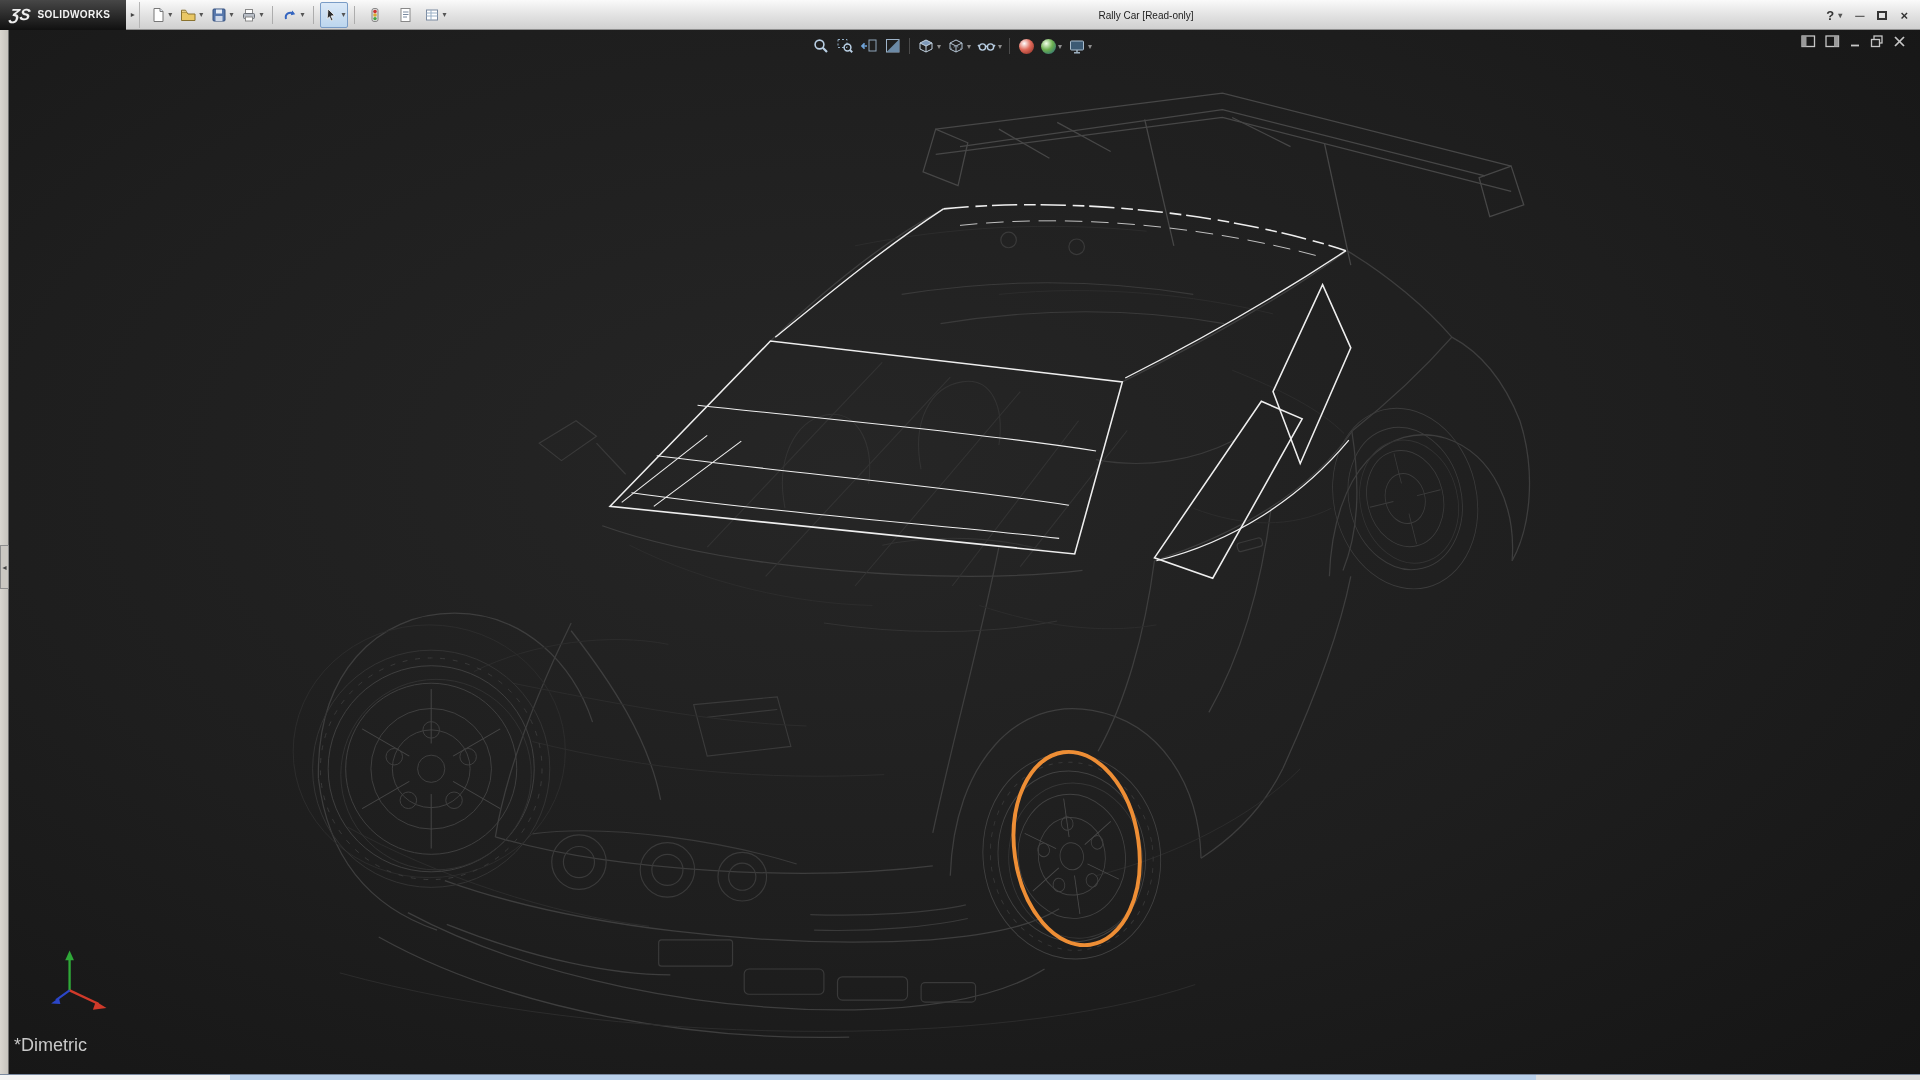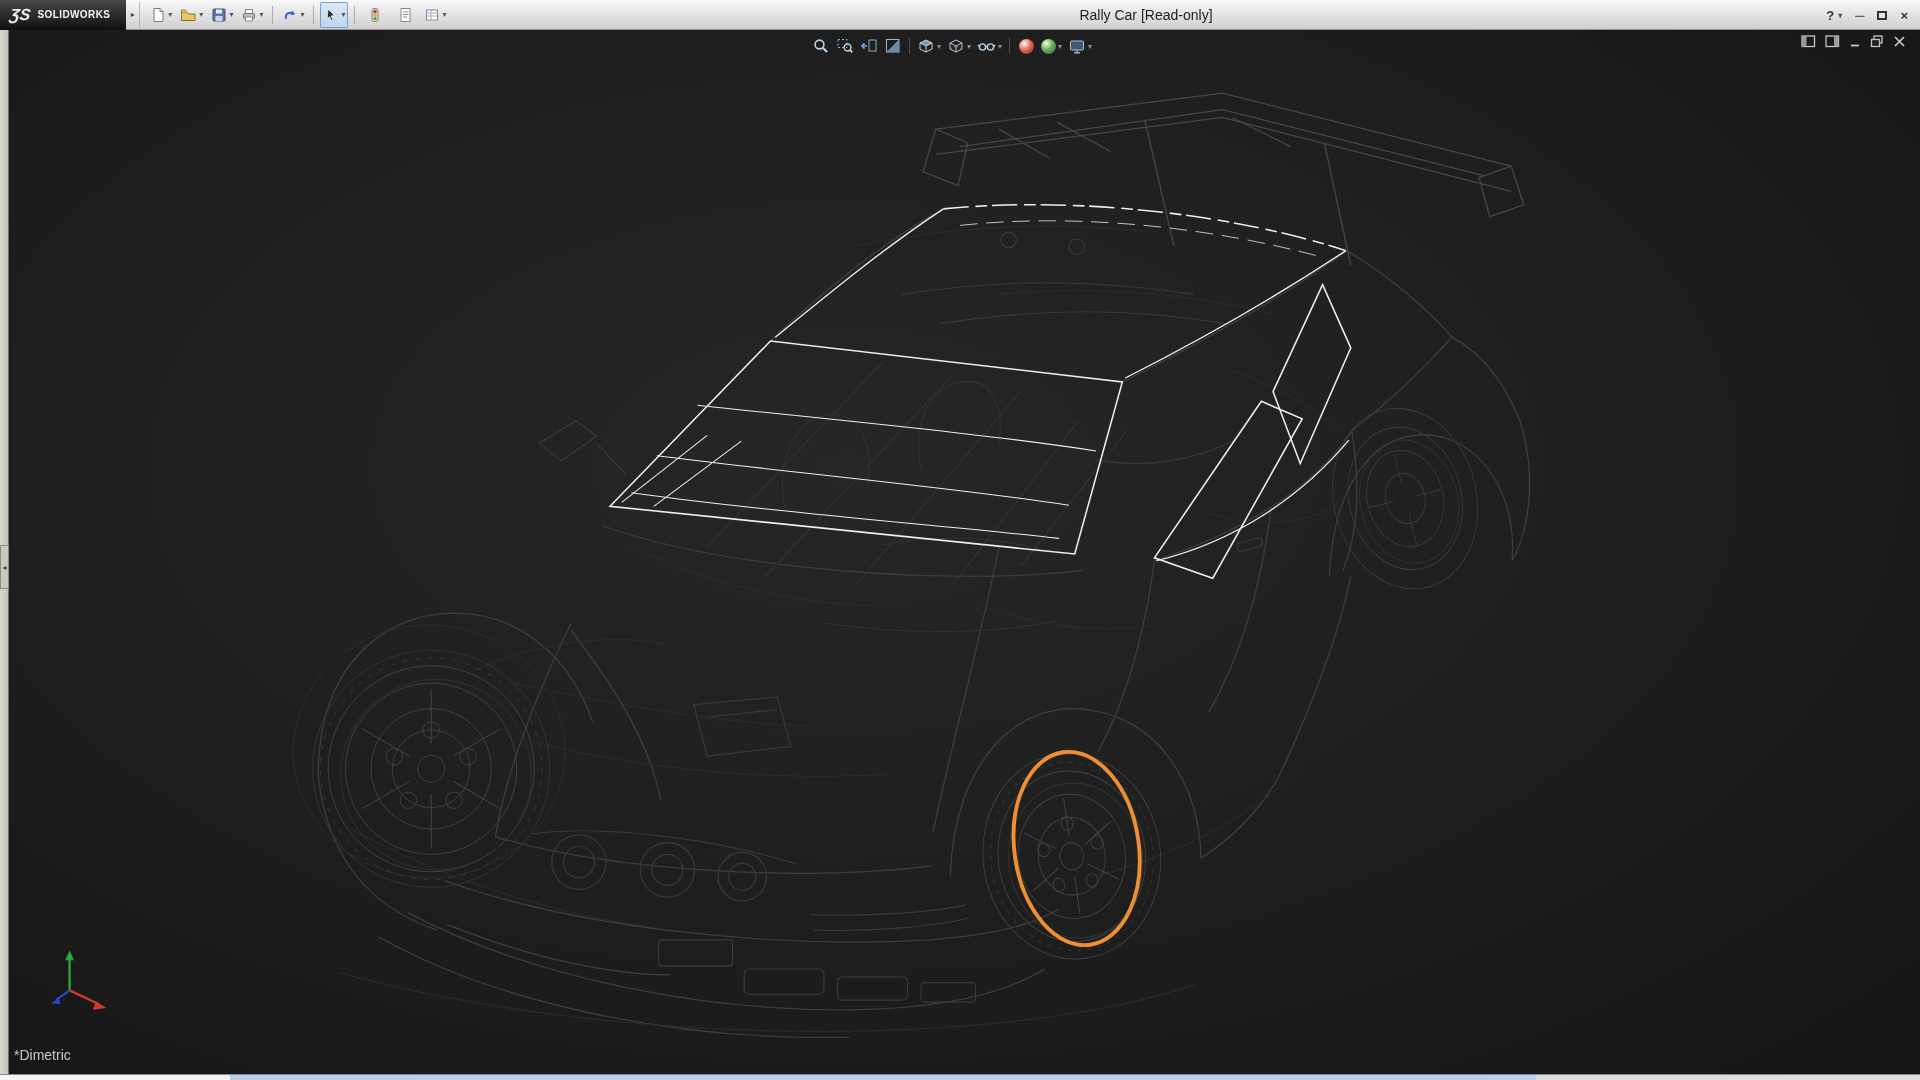--- a/index.html
+++ b/index.html
@@ -16,21 +16,21 @@
   .logo-mark { color:#eee; font-weight:bold; font-style:italic; font-size:16px; transform:skewX(-8deg); }
   .brand { color:#f4f4f4; font-weight:bold; font-size:10px; letter-spacing:.4px; }
   .expander { width:14px; height:26px; display:flex; align-items:center; justify-content:center;
     color:#444; font-size:8px; border-right:1px solid #b5b5b5; margin-right:6px; }
   .tbtn { height:26px; min-width:28px; display:flex; align-items:center; justify-content:center;
     border:1px solid transparent; border-radius:2px; margin:0 1px; padding:0 2px; }
   .tbtn.pressed { border-color:#7a9cc6; background:linear-gradient(#dcE9f7,#bcd6ee); }
   .caret { font-size:8px; color:#555; margin-left:2px; }
   .tsep { width:1px; height:18px; background:#adadad; margin:0 5px; }
   .win-title { position:absolute; left:1146px; top:0; height:30px; display:flex; align-items:center;
-    transform:translateX(-50%); font-size:14px; color:#1d1d1d; white-space:nowrap; }
+    transform:translateX(-50%); font-size:10px; color:#1d1d1d; white-space:nowrap; }
   .winctl { position:absolute; right:12px; top:0; height:30px; display:flex; align-items:center; gap:13px; }
   .winctl .wbtn { color:#333; font-size:13px; font-weight:bold; display:flex; align-items:center; gap:2px; }
   .maxbox { display:inline-block; width:10px; height:9px; border:2px solid #333; }
   .closex { font-size:17px; }
 
   
   .viewport { position:absolute; top:30px; left:0; width:1920px; height:1044px;
     background:radial-gradient(ellipse at 44% 42%, #262626 0%, #1e1e1e 55%, #151515 100%); }
   .edge-strip { position:absolute; left:0; top:0; width:9px; height:100%;
     background:linear-gradient(90deg,#d9d6d0,#c6c3bd); border-right:1px solid #6f6f6f; z-index:5; }
@@ -45,21 +45,21 @@
   .hud .caret { color:#8f8f8f; }
   .hudsep { width:1px; height:16px; background:#4a4a4a; margin:0 3px; }
   .ball { width:15px; height:15px; border-radius:50%; }
   .ball-appearance { background:radial-gradient(circle at 35% 30%, #ffffff, #e06a5a 45%, #7e241c); }
   .ball-scene { background:radial-gradient(circle at 35% 30%, #f2ffe8, #6cb050 45%, #1d5d80); }
 
   
   .docctl { position:absolute; right:14px; top:5px; display:flex; align-items:center; gap:9px; z-index:10; }
   .docbtn { display:flex; align-items:center; justify-content:center; }
 
-  .view-label { position:absolute; left:14px; bottom:11px; color:#c9c9c9; font-size:14px; z-index:10; }
+  .view-label { position:absolute; left:14px; bottom:18px; color:#c9c9c9; font-size:18px; z-index:10; }
 
   
   .bottom-strip { position:absolute; bottom:0; left:0; width:1920px; height:6px; z-index:40;
     background:linear-gradient(90deg,#f4f4f4 0 12%,#b9d0ea 12% 80%,#dedede 80%); border-top:1px solid #7b8aa0; }
 </style>
 </head>
 <body>
 
 <div id="stage">
 

